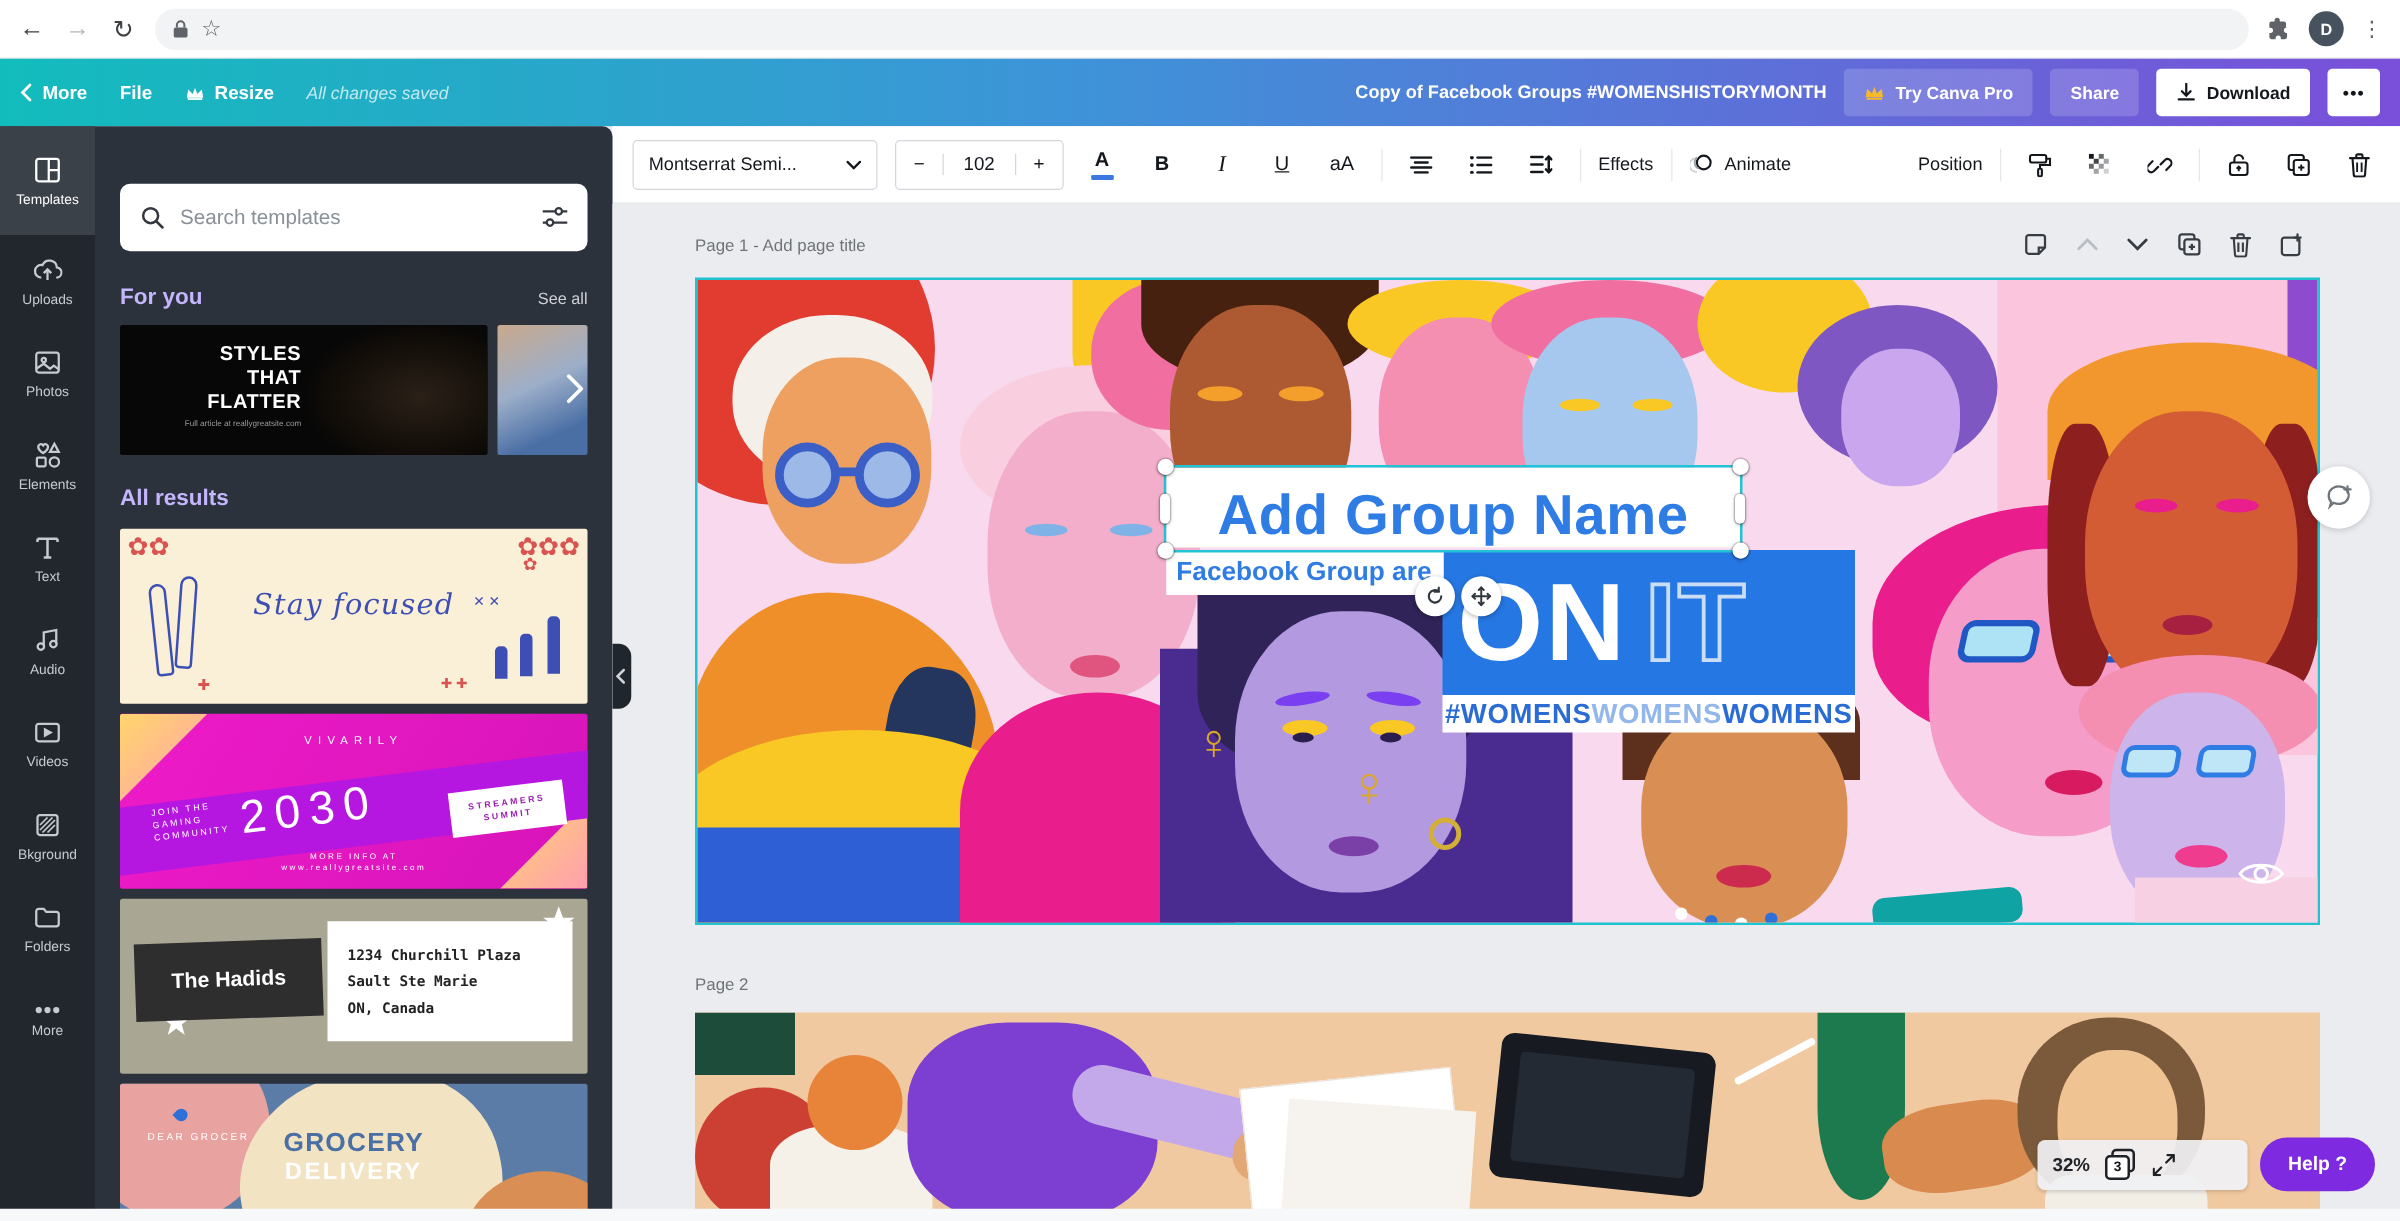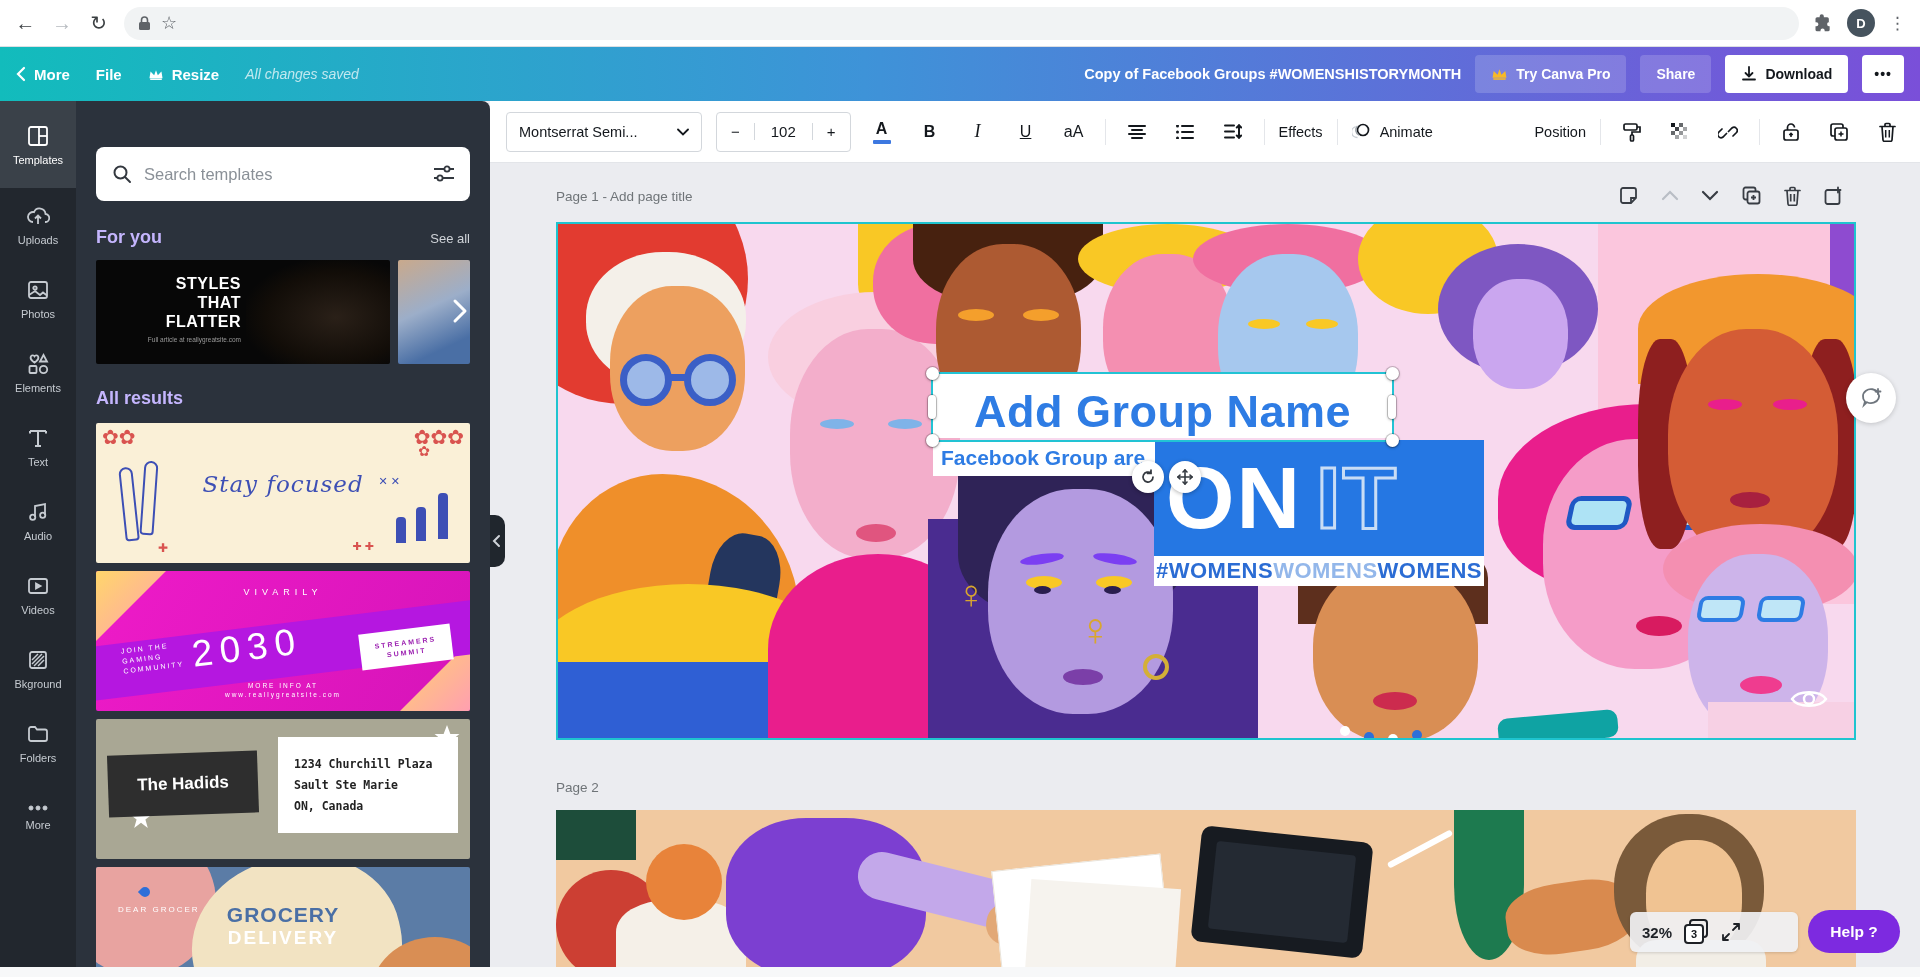--- a/index.html
+++ b/index.html
@@ -77,21 +77,21 @@
   #card2 .year{position:absolute;top:56px;left:96px;color:#fff;font-size:37px;font-weight:250;letter-spacing:7px;transform:rotate(-7deg)}
   #card2 .join{position:absolute;top:72px;left:26px;color:#fff;font-size:7px;letter-spacing:2px;line-height:10px;transform:rotate(-7deg)}
   #card2 .wbox{position:absolute;top:58px;right:18px;width:92px;height:36px;background:#fff;transform:rotate(-7deg);color:#9b1fb0;font-size:7px;letter-spacing:2px;font-weight:700;display:flex;flex-direction:column;align-items:center;justify-content:center;gap:3px}
   #card2 .info{position:absolute;bottom:12px;left:0;right:0;text-align:center;color:#fff;font-size:6.5px;letter-spacing:2px;line-height:9px}
   #card2 .ctl, #card2 .cbr{position:absolute;width:70px;height:70px;background:linear-gradient(135deg,#ffd66b,#ff9fb0)}
   #card2 .ctl{left:0;top:0;clip-path:polygon(0 0,100% 0,0 100%)}
   #card2 .cbr{right:0;bottom:0;clip-path:polygon(100% 0,100% 100%,0 100%)}
   
   #card3{background:#a9a794}
   #card3 .dark{position:absolute;left:12px;top:34px;width:150px;height:62px;background:#2e2e2e;transform:rotate(-2deg);display:flex;align-items:center;justify-content:center;color:#fff;font-weight:700;font-size:17px}
-  #card3 .white{position:absolute;right:12px;top:18px;width:180px;height:96px;background:#fff;display:flex;flex-direction:column;justify-content:center;padding-left:16px;gap:7px;font-family:"DejaVu Sans Mono",monospace;font-size:11.5px;font-weight:700;color:#222}
+  #card3 .white{position:absolute;right:12px;top:18px;width:196px;height:96px;background:#fff;display:flex;flex-direction:column;justify-content:center;padding-left:16px;gap:7px;font-family:"DejaVu Sans Mono",monospace;font-size:11.5px;font-weight:700;color:#222}
   .wstar{position:absolute;background:#fff;clip-path:polygon(50% 0,63% 35%,98% 35%,70% 57%,81% 95%,50% 72%,19% 95%,30% 57%,2% 35%,37% 35%)}
   
   #card4{background:#5b7ca6}
   #card4 .pinkc{position:absolute;left:-30px;top:-40px;width:150px;height:150px;border-radius:50%;background:#e8a3a0}
   #card4 .cream{position:absolute;left:96px;top:-10px;width:210px;height:180px;border-radius:48%;background:#f2e3c2;transform:rotate(-12deg)}
   #card4 .orange{position:absolute;right:-30px;bottom:-50px;width:130px;height:120px;border-radius:50%;background:#d98e54}
   #card4 .brand{position:absolute;left:22px;top:38px;color:#fff;font-size:8px;letter-spacing:2px}
   #card4 .drop{position:absolute;left:44px;top:20px;width:10px;height:10px;background:#2e6fd8;border-radius:50% 50% 50% 0;transform:rotate(45deg)}
   #card4 .g1{position:absolute;left:0;right:0;top:36px;text-align:center;color:#4a6fa5;font-weight:800;font-size:21px;letter-spacing:1px}
   #card4 .g2{position:absolute;left:0;right:0;top:60px;text-align:center;color:#fff;font-weight:800;font-size:19px;letter-spacing:2px}

